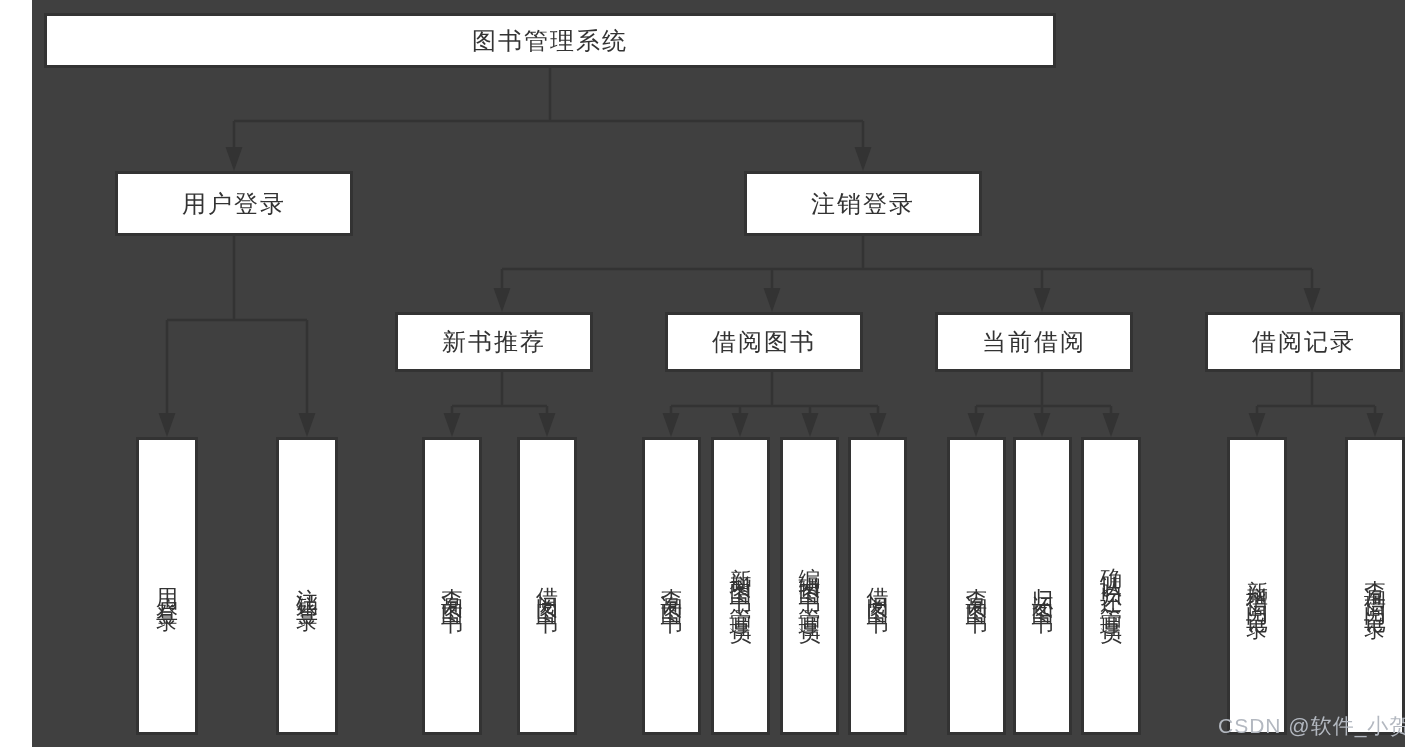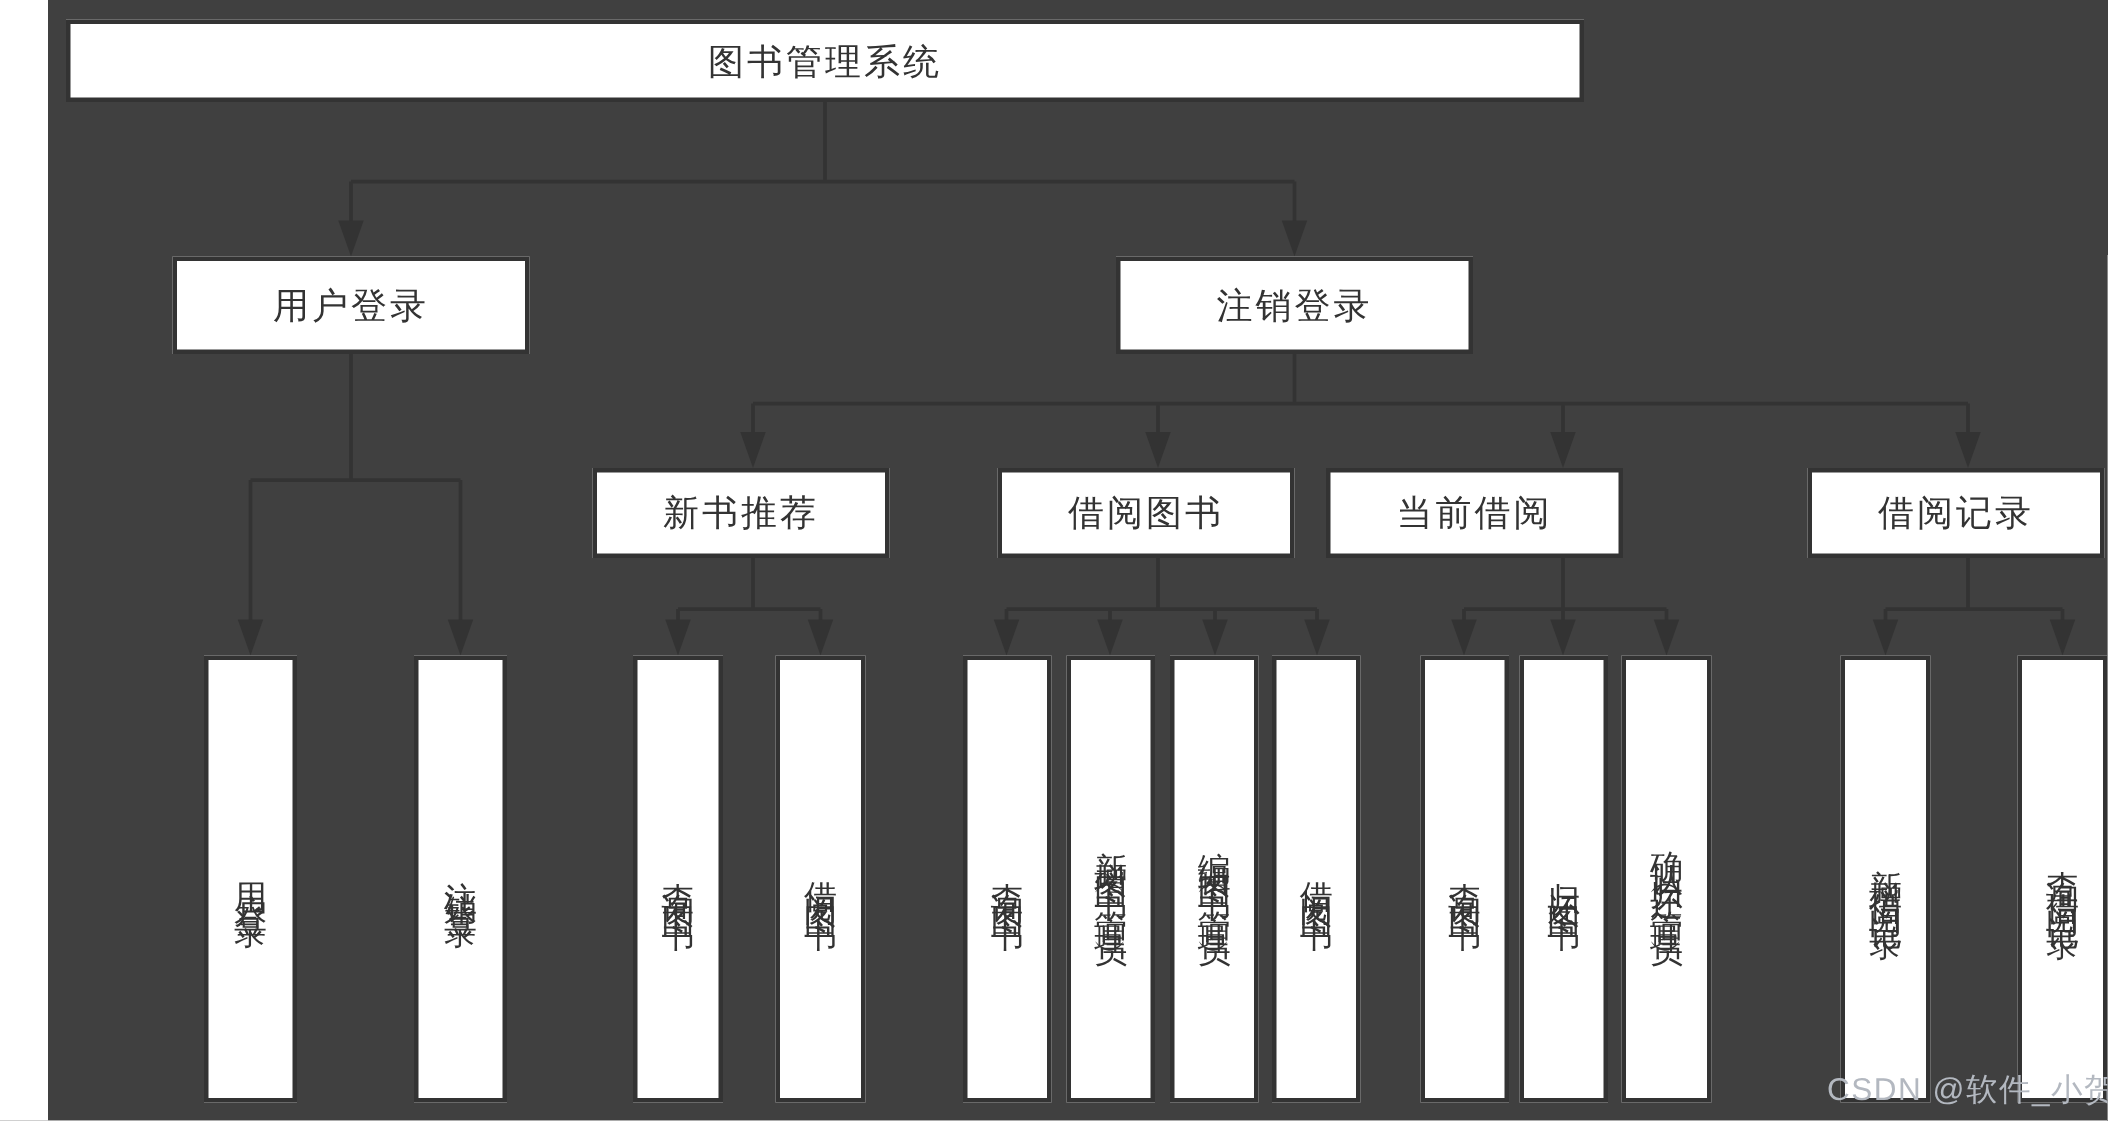--- a/index.html
+++ b/index.html
@@ -82,21 +82,21 @@
   <div class="node h l2" style="left:712px; width:238px;">
     <span>注销登录</span>
   </div>
 
   <div class="node h l3" style="left:363px;">
     <span>新书推荐</span>
   </div>
   <div class="node h l3" style="left:633px;">
     <span>借阅图书</span>
   </div>
-  <div class="node h l3" style="left:852px;">
+  <div class="node h l3" style="left:903px;">
     <span>当前借阅</span>
   </div>
   <div class="node h l3" style="left:1173px;">
     <span>借阅记录</span>
   </div>
 
   <div class="node v" style="left:104px; width:62px;">
     <span>用户登录</span>
   </div>
   <div class="node v" style="left:244px; width:62px;">

